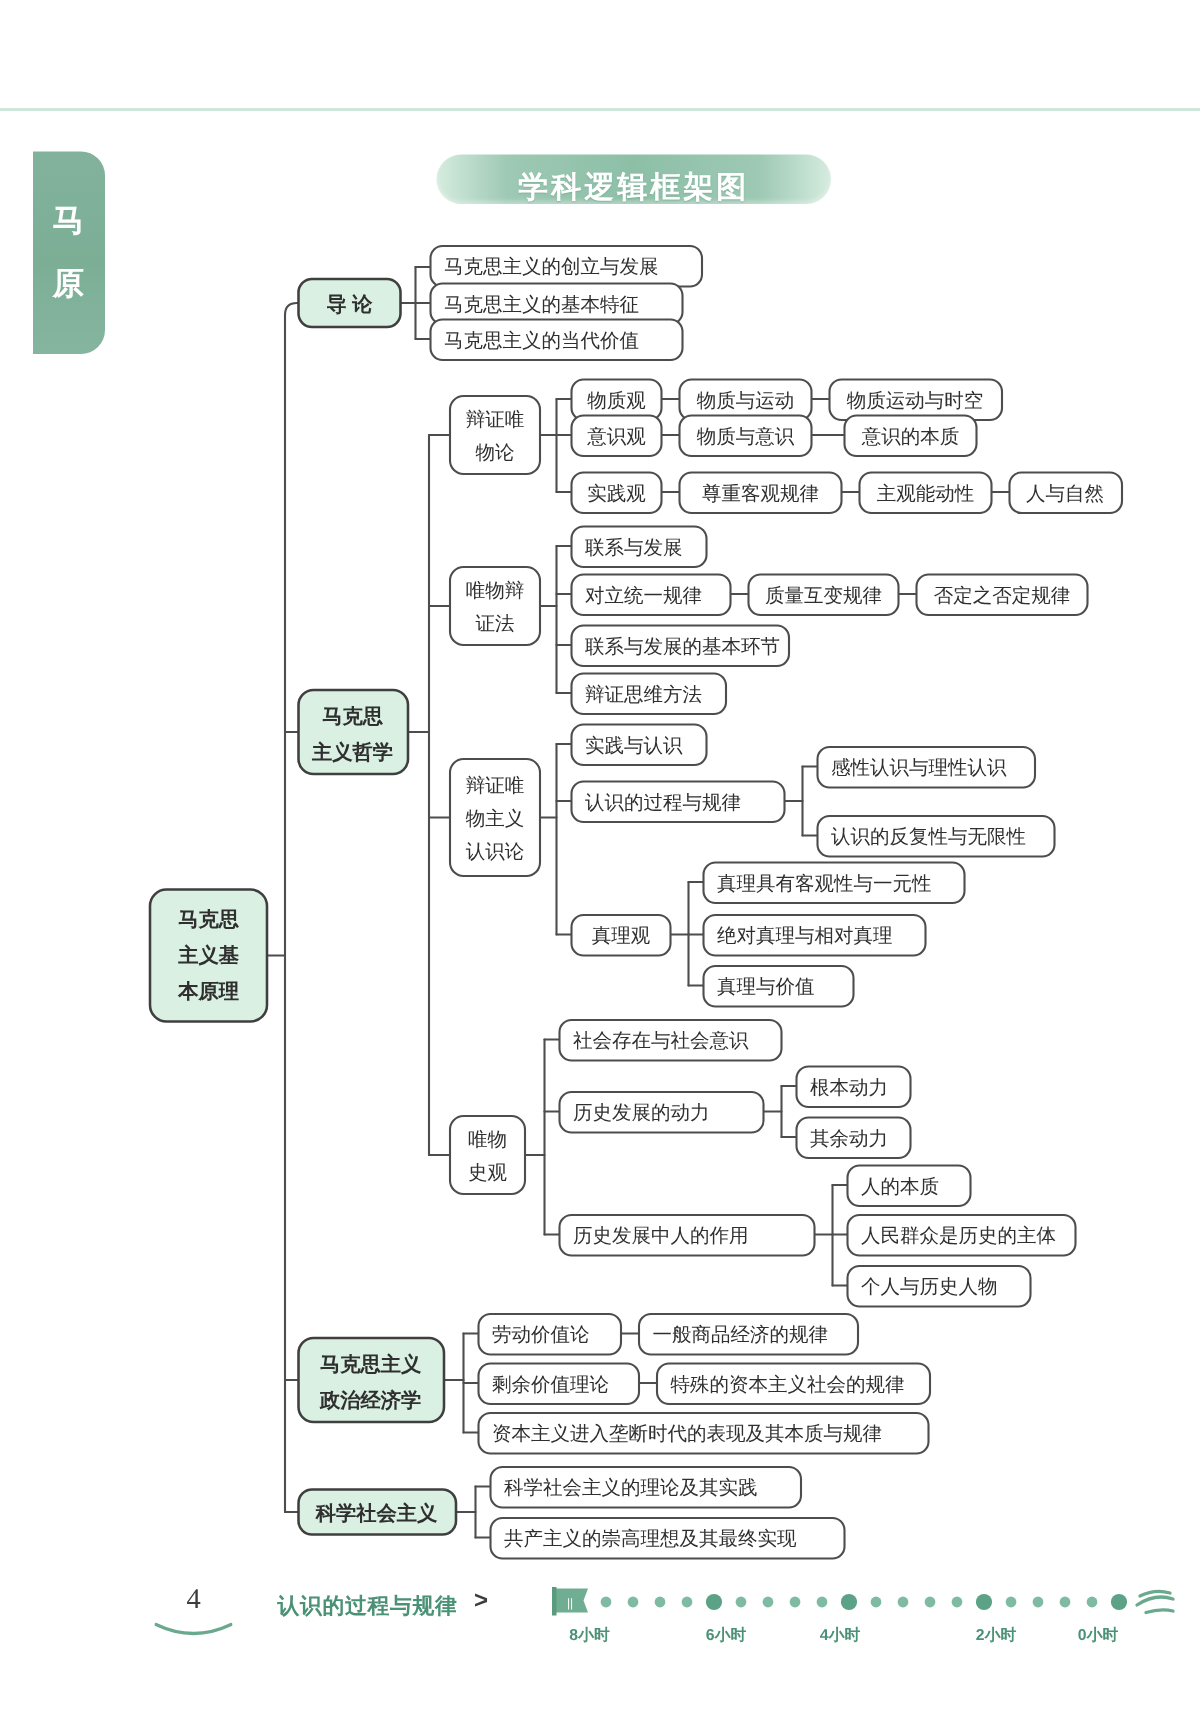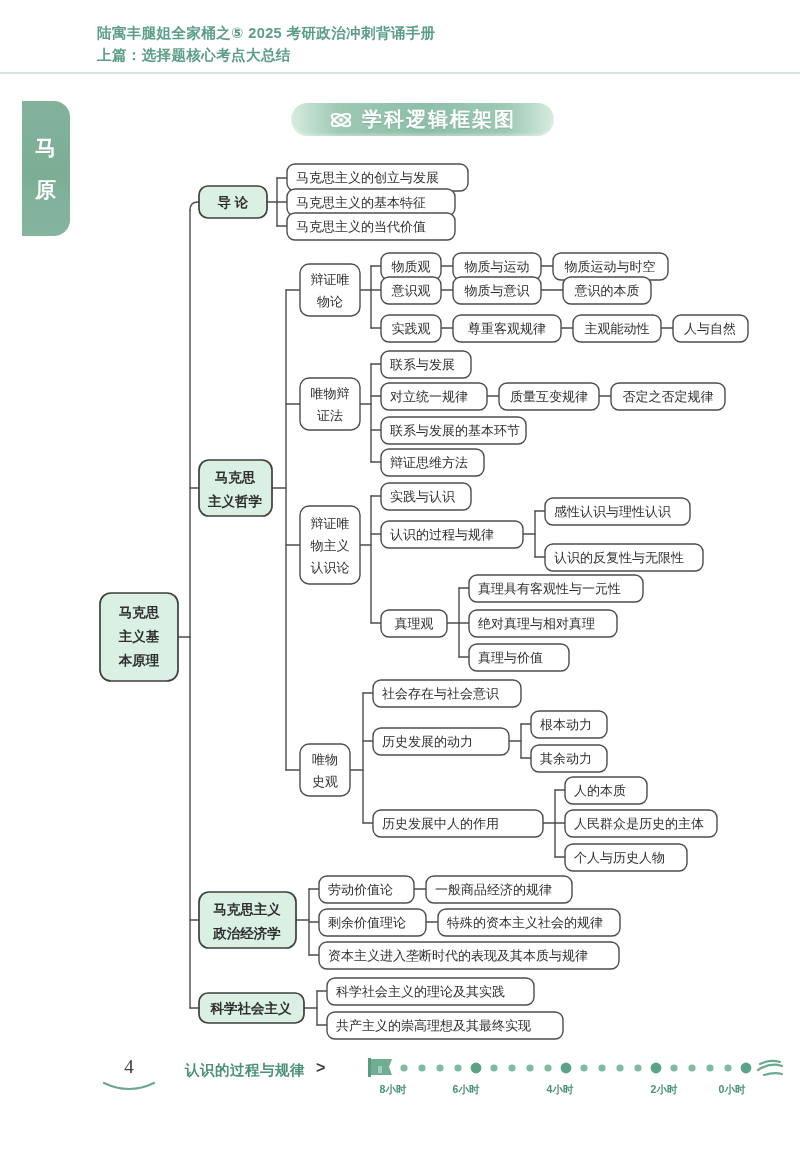--- a/index.html
+++ b/index.html
@@ -36,20 +36,21 @@
     letter-spacing:1px;
   }
 
   
   #banner{
     position:absolute;left:291px;top:103px;width:263px;height:33px;
     border-radius:17px;
     background:linear-gradient(90deg,#d5ecdf 0%,#9ec9b4 18%,#8dbfa7 50%,#9ec9b4 82%,#d5ecdf 100%);
     display:flex;align-items:center;justify-content:center;gap:9px;
     box-shadow:inset 0 -2px 3px rgba(255,255,255,.35);
+    flex-direction:column;
   }
   #banner .btxt{
     color:#ffffff;font-size:20px;font-weight:bold;letter-spacing:2px;
     text-shadow:0 1px 1px rgba(110,160,140,.55);
   }
   #banner svg{display:block;}
 
   
   #map{position:absolute;left:0;top:140px;width:800px;height:910px;}
   #map svg{display:block;}
@@ -79,24 +80,20 @@
   .tick-label{
     position:absolute;top:27px;color:#4a9176;font-size:10.5px;font-weight:bold;
     transform:translateX(-50%);white-space:nowrap;padding-left:26px;
   }
 </style>
 </head>
 <body>
 
 <div class="page">
 
-  <div id="header">
-    <div class="hline">陆寓丰腿姐全家桶之⑤  2025 考研政治冲刺背诵手册</div>
-    <div class="hline">上篇：选择题核心考点大总结</div>
-  </div>
   <div id="header-rule"></div>
 
   <div id="side-tab">
     <span>马</span>
     <span>原</span>
   </div>
 
   <div id="banner">
     <svg width="24" height="22" viewBox="0 0 24 22">
       <g fill="none" stroke="#ffffff" stroke-width="1.9">
@@ -484,20 +481,20 @@
           <circle cx="380" cy="12" r="5.4"></circle>
         </g>
 
         <g fill="none" stroke="#6aa98e" stroke-width="2.2" stroke-linecap="round">
           <path d="M392 14 q12 -8 24 -4"></path>
           <path d="M394 8 q10 -5 20 -2"></path>
           <path d="M398 19 q10 -3 18 -1"></path>
         </g>
       </svg>
       <div class="tick-label" style="left:14px">8小时</div>
-      <div class="tick-label" style="left:87px">6小时</div>
+      <div class="tick-label" style="left:105px">6小时</div>
       <div class="tick-label" style="left:181px">4小时</div>
       <div class="tick-label" style="left:285px">2小时</div>
       <div class="tick-label" style="left:353px">0小时</div>
     </div>
   </div>
 
 </div>
 
 </body></html>

